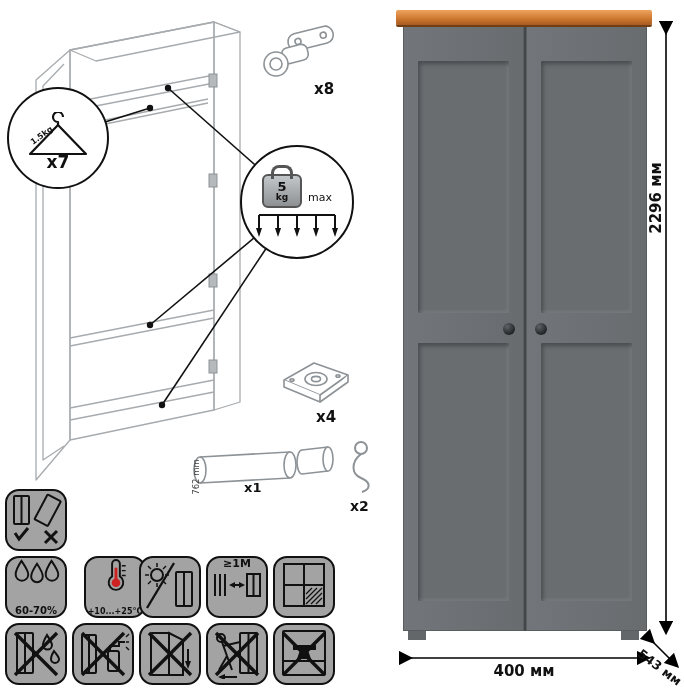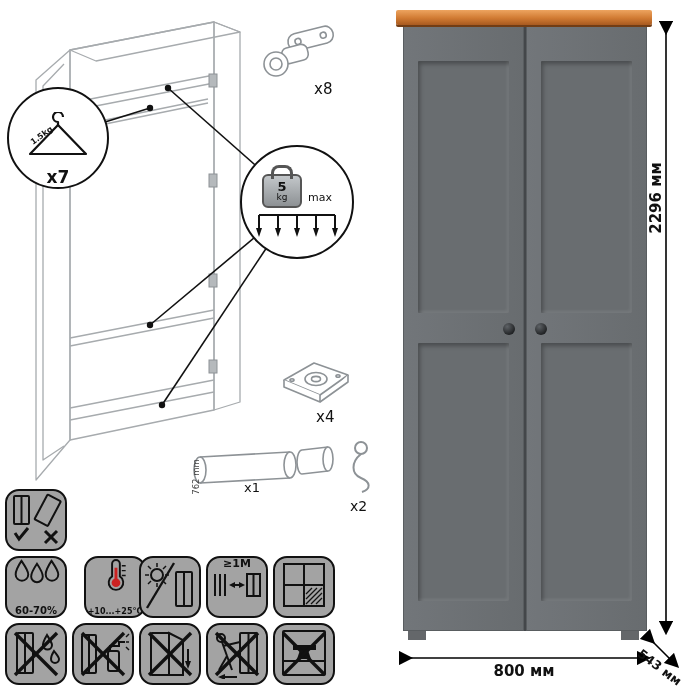--- a/index.html
+++ b/index.html
@@ -12,38 +12,38 @@
   svg{display:block;}
 
   
   .callout{
     position:absolute;border:2.5px solid #111;border-radius:50%;
     background:#fff;z-index:6;display:flex;flex-direction:column;
     align-items:center;justify-content:center;box-sizing:border-box;
   }
   .hanger-callout{left:7px;top:87px;width:102px;height:102px;}
   .hanger-load{position:absolute;left:20px;top:42px;transform:rotate(-36deg);font-size:8px;font-weight:bold;}
-  .hanger-count{position:absolute;bottom:0;left:50%;transform:translateX(-50%);font-size:17px;font-weight:bold;}
+  .hanger-count{position:absolute;bottom:15px;left:50%;transform:translateX(-50%);font-size:17px;font-weight:bold;}
   .load-callout{left:240px;top:145px;width:114px;height:114px;}
   .weight-row{display:flex;align-items:flex-end;margin-top:10px;}
   .weight-block{
     width:36px;height:30px;border:2px solid #555;border-radius:6px;position:relative;
     background:linear-gradient(180deg,#c3c7ca,#8d9194);
     display:flex;flex-direction:column;align-items:center;justify-content:center;line-height:1;
   }
   .weight-block::before{
     content:"";position:absolute;top:-11px;left:50%;transform:translateX(-50%);
     width:16px;height:11px;border:3px solid #555;border-bottom:none;border-radius:8px 8px 0 0;
   }
   .weight-value{font-size:13px;font-weight:bold;}
-  .weight-unit{font-size:9px;font-weight:normal;}
+  .weight-unit{font-size:9px;font-weight:bold;}
   .max-label{font-size:11px;margin-left:6px;margin-bottom:4px;}
 
   
-  .count-label{position:absolute;font-weight:normal;font-size:15px;z-index:6;}
+  .count-label{position:absolute;font-weight:bold;font-size:15px;z-index:6;}
   .rail-length{
     position:absolute;left:178px;top:472px;transform:rotate(-90deg);transform-origin:center;
     font-size:8.5px;color:#444;z-index:6;white-space:nowrap;
   }
 
   
   .wr-top{
     position:absolute;left:396px;top:10px;width:256px;height:15px;z-index:3;
     background:linear-gradient(180deg,#eda45f 0%,#d07a32 55%,#a85a20 100%);
     border-radius:2px;box-shadow:0 2px 0 #713d15;
@@ -248,21 +248,21 @@
       <path d="M0,0 L9,4.5 L0,9 Z" fill="#000"></path>
     </marker>
   </defs>
   <g stroke="#000" stroke-width="1.6">
     <line x1="666" y1="28" x2="666" y2="628" marker-start="url(#arr)" marker-end="url(#arr)"></line>
     <line x1="406" y1="658" x2="644" y2="658" marker-start="url(#arr)" marker-end="url(#arr)"></line>
     <line x1="650" y1="639" x2="674" y2="663" marker-start="url(#arr)" marker-end="url(#arr)"></line>
   </g>
 </svg>
 <div class="dim dim-height">2296 мм</div>
-<div class="dim dim-width">800 мм</div>
+<div class="dim dim-width">400 мм</div>
 <div class="dim dim-depth">543 мм</div>
 
 <div class="picto" style="left:5px;top:489px">
   <svg width="54" height="54" viewBox="0 0 54 54">
     <g stroke="#111" fill="none" stroke-width="2">
       <rect x="5" y="5" width="15" height="28" rx="1"></rect>
       <line x1="12.5" y1="5" x2="12.5" y2="33"></line>
       <g transform="rotate(28 40 20)">
           <rect x="31" y="6" width="15" height="28" rx="1"></rect>
         </g>

